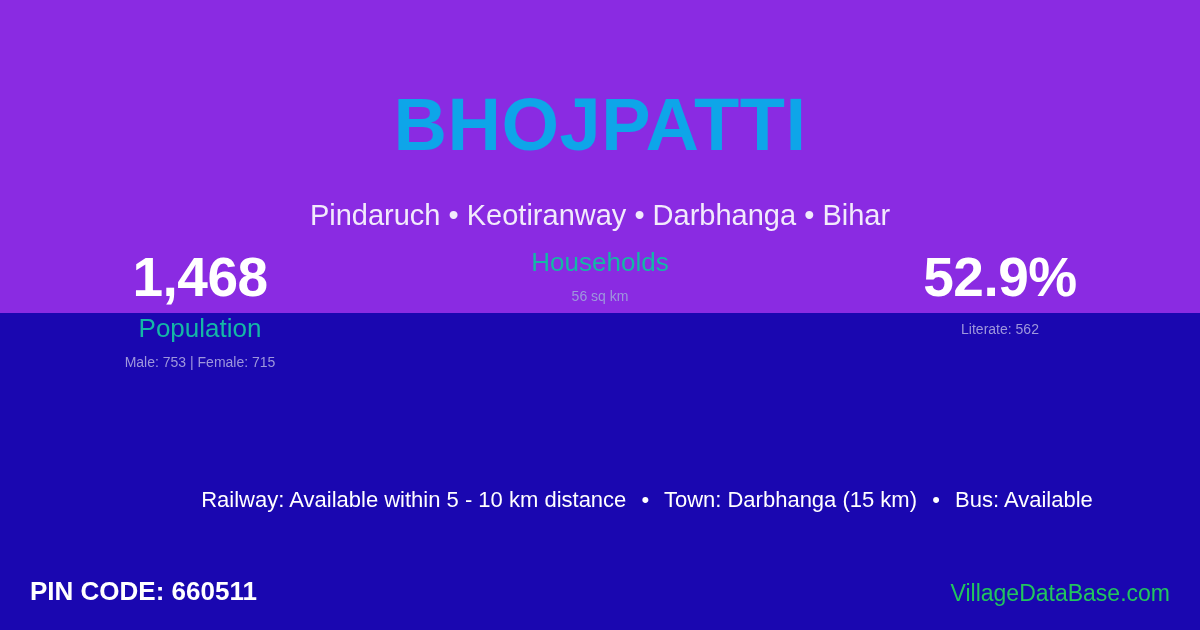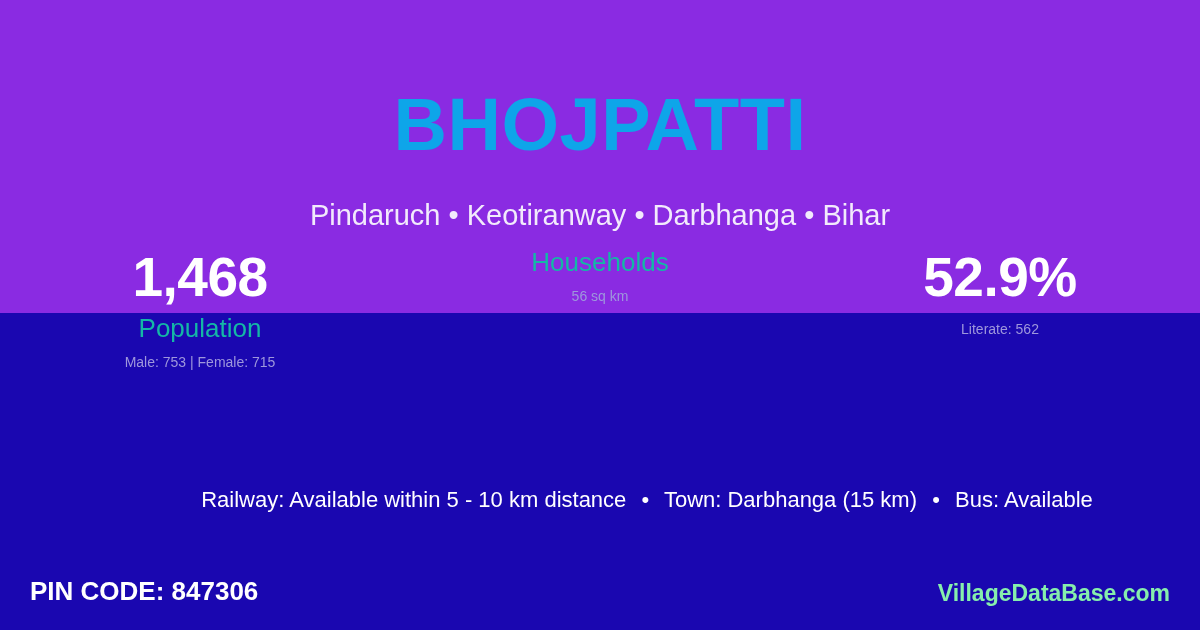--- a/index.html
+++ b/index.html
@@ -154,22 +154,22 @@
     font-weight: bold;
     color: #FFFFFF;
     white-space: nowrap;
   }
   #site-watermark {
     position: absolute;
     right: 30px;
     top: 7px;
     font-size: 23px;
     line-height: 28px;
-    font-weight: bold;
-    color: #86efac;
+    font-weight: normal;
+    color: #22c55e;
     white-space: nowrap;
   }
 </style>
 </head>
 <body>
 
 <div id="card">
 
   <div id="purple-band"></div>
   <div id="blue-band"></div>
@@ -201,17 +201,17 @@
 
   <div id="infra-row">
     <span class="infra-item">Railway: Available within 5 - 10 km distance</span>
     <span class="infra-sep">•</span>
     <span class="infra-item">Town: Darbhanga (15 km)</span>
     <span class="infra-sep">•</span>
     <span class="infra-item">Bus: Available</span>
   </div>
 
   <div id="footer">
-    <div id="pin-code">PIN CODE: 847306</div>
+    <div id="pin-code">PIN CODE: 660511</div>
     <div id="site-watermark">VillageDataBase.com</div>
   </div>
 
 </div>
 
 </body></html>

